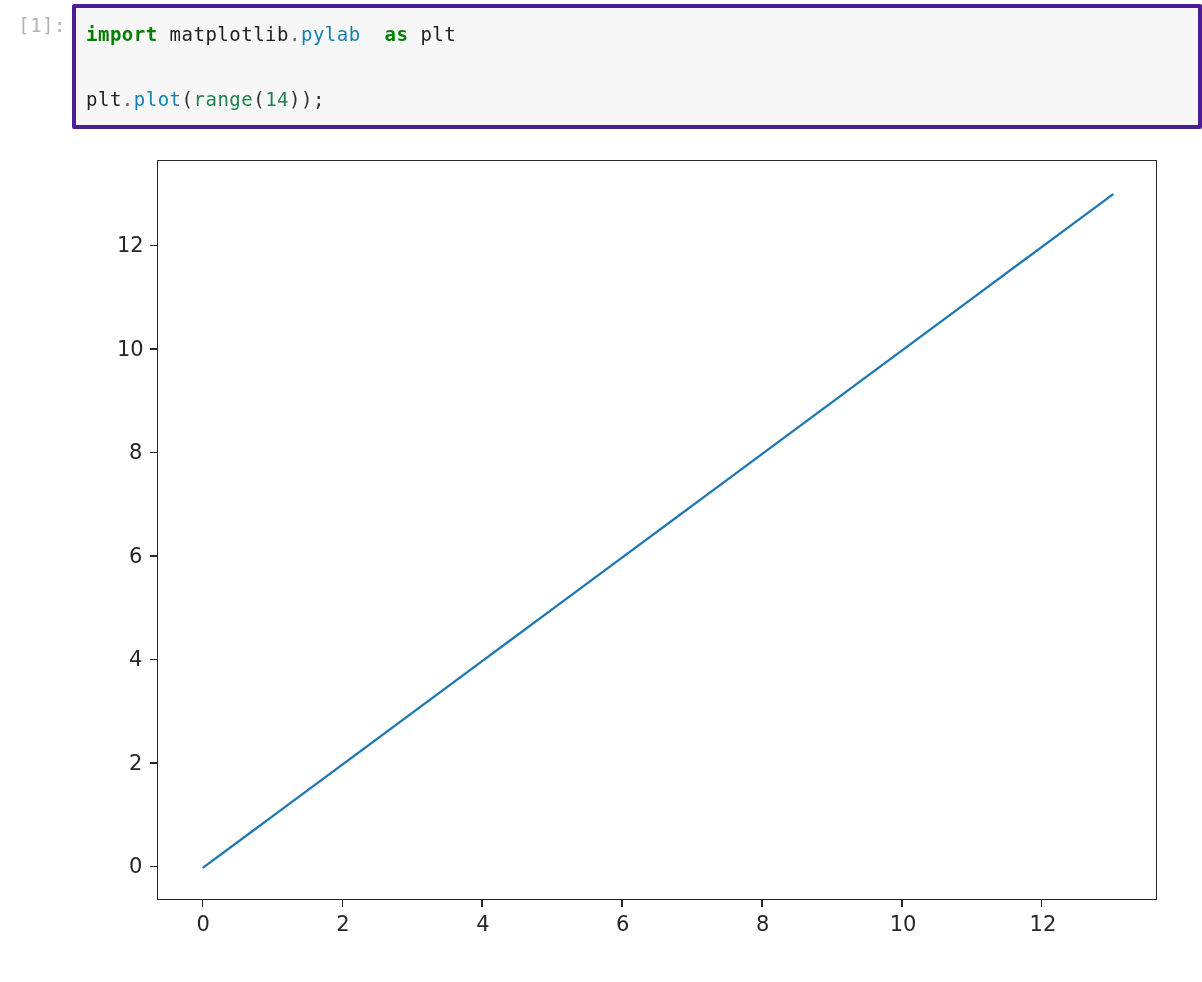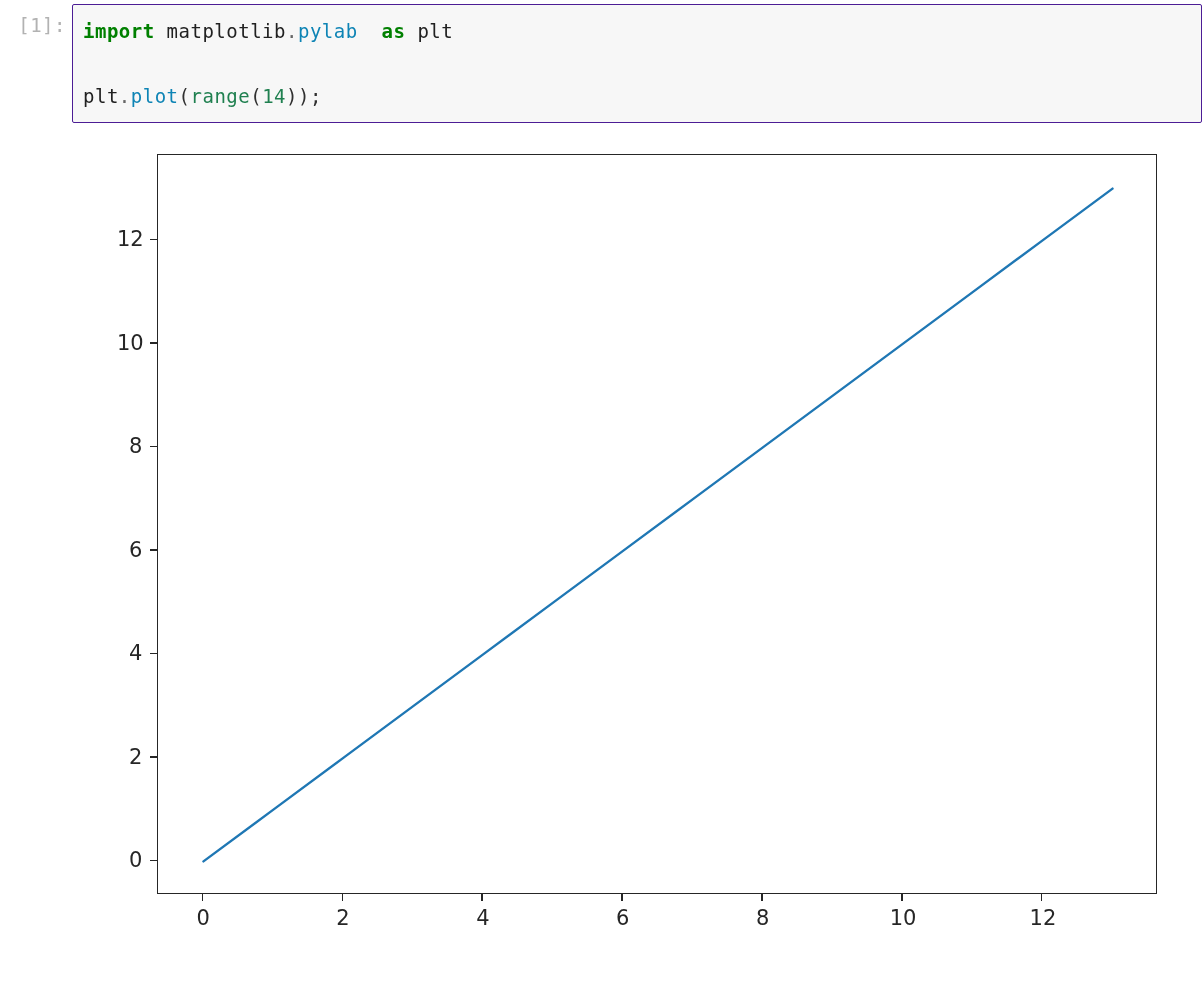--- a/index.html
+++ b/index.html
@@ -27,21 +27,21 @@
     color: #b2b2b2;
     font-family: "DejaVu Sans Mono", "Menlo", "Consolas", monospace;
     font-size: 19px;
     letter-spacing: 0.5px;
     user-select: none;
     flex-shrink: 0;
   }
   .input-area {
     flex: 1;
     background: #f7f7f7;
-    border: 1px solid #4c1d95;
+    border: 4px solid #4c1d95;
     border-radius: 2px;
     padding: 10px 12px 10px 10px;
     line-height: 1.7;
     font-family: "DejaVu Sans Mono", "Menlo", "Consolas", monospace;
     font-size: 19px;
     white-space: pre;
     letter-spacing: 0.5px;
   }
   .kw   { color: #008000; font-weight: bold; }
   .nn   { color: #0e84b5; }

